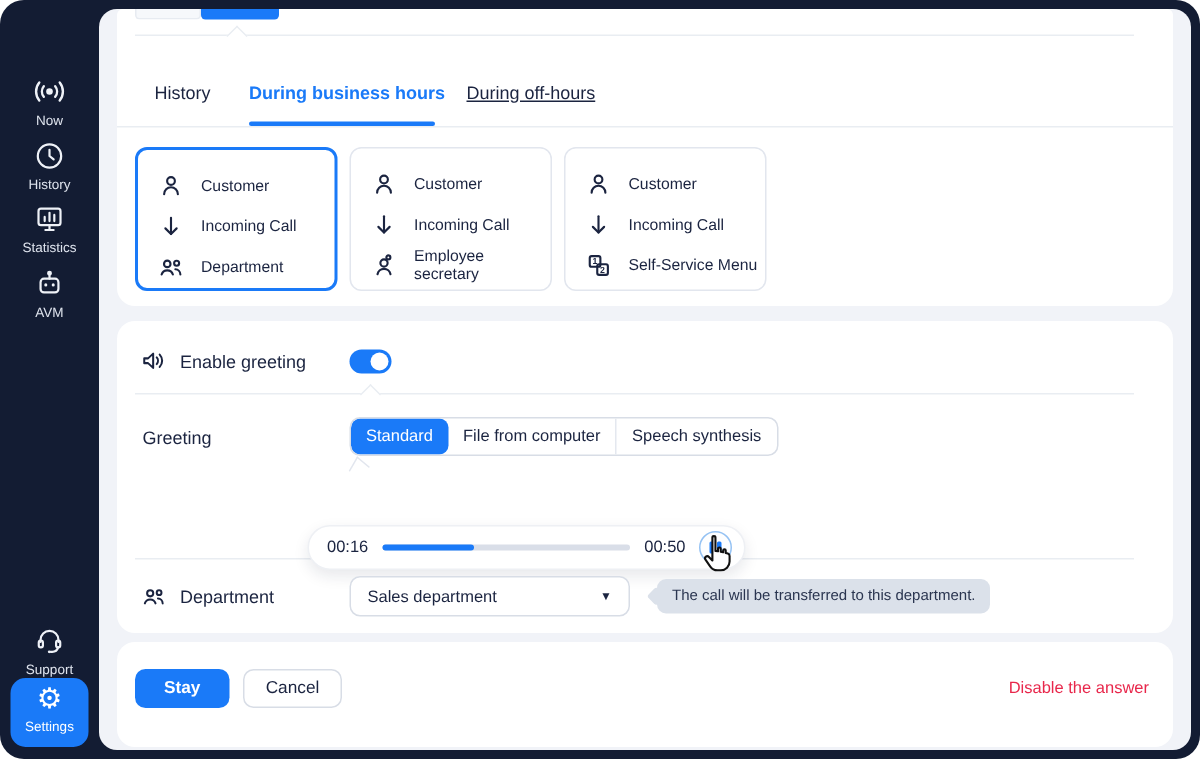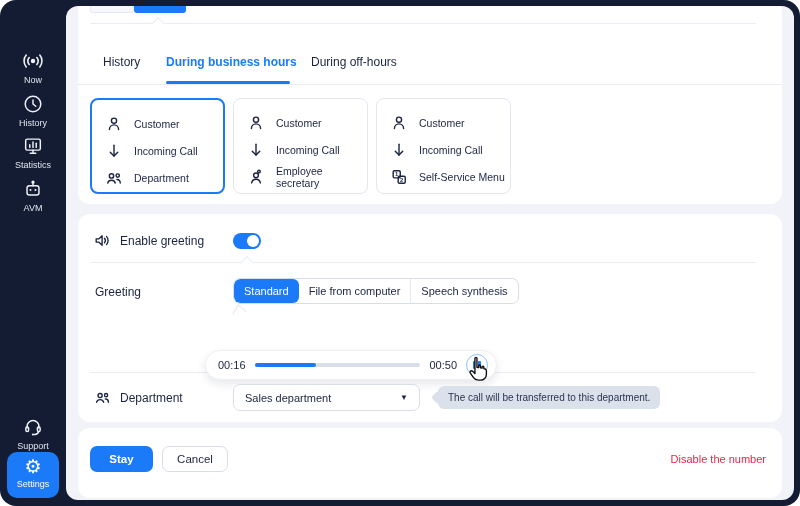--- a/index.html
+++ b/index.html
@@ -145,21 +145,21 @@
   <div class="card card-top"></div>
 
   <div class="pill-frag" style="left:90px; width:44px; background:#f6f8fb; border:1px solid #e7ebf1; border-top:none;"></div>
   <div class="pill-frag" style="left:134px; width:52px; background:#1a7af8;"></div>
 
   <div class="divider" style="left:90px; top:23px; width:666px;"></div>
   <div class="caret" style="left:153px; top:19px;"></div>
 
   <span class="tab" style="left:103px;">History</span>
   <span class="tab active" style="left:166px;">During business hours</span>
-  <span class="tab" style="left:311px;">During off-hours</span>
+  <span class="tab" style="left:311px;text-decoration:underline;">During off-hours</span>
   <div class="tab-underline" style="left:166px; width:124px;"></div>
   <div class="divider" style="left:78px; top:84px; width:704px;"></div>
 
   <div class="opt-card selected" style="left:90px;">
     <div class="opt-row">
       <svg width="20" height="20" viewBox="0 0 24 24">
           <circle cx="12" cy="8" r="3.1"></circle>
           <path d="M6.5 18.5 a5.5 5.5 0 0 1 11 0"></path>
         </svg>
       <span class="opt-label">Customer</span>
@@ -292,14 +292,14 @@
     <span class="select-arrow">▼</span>
   </div>
   <div class="hint-tail"></div>
   <div class="hint">
     <span class="hint-text">The call will be transferred to this department.</span>
   </div>
 
   <div class="card card-bot"></div>
   <div class="btn btn-save">Stay</div>
   <div class="btn btn-cancel">Cancel</div>
-  <span class="danger-link">Disable the number</span>
+  <span class="danger-link">Disable the answer</span>
 </div>
 
 </body></html>

